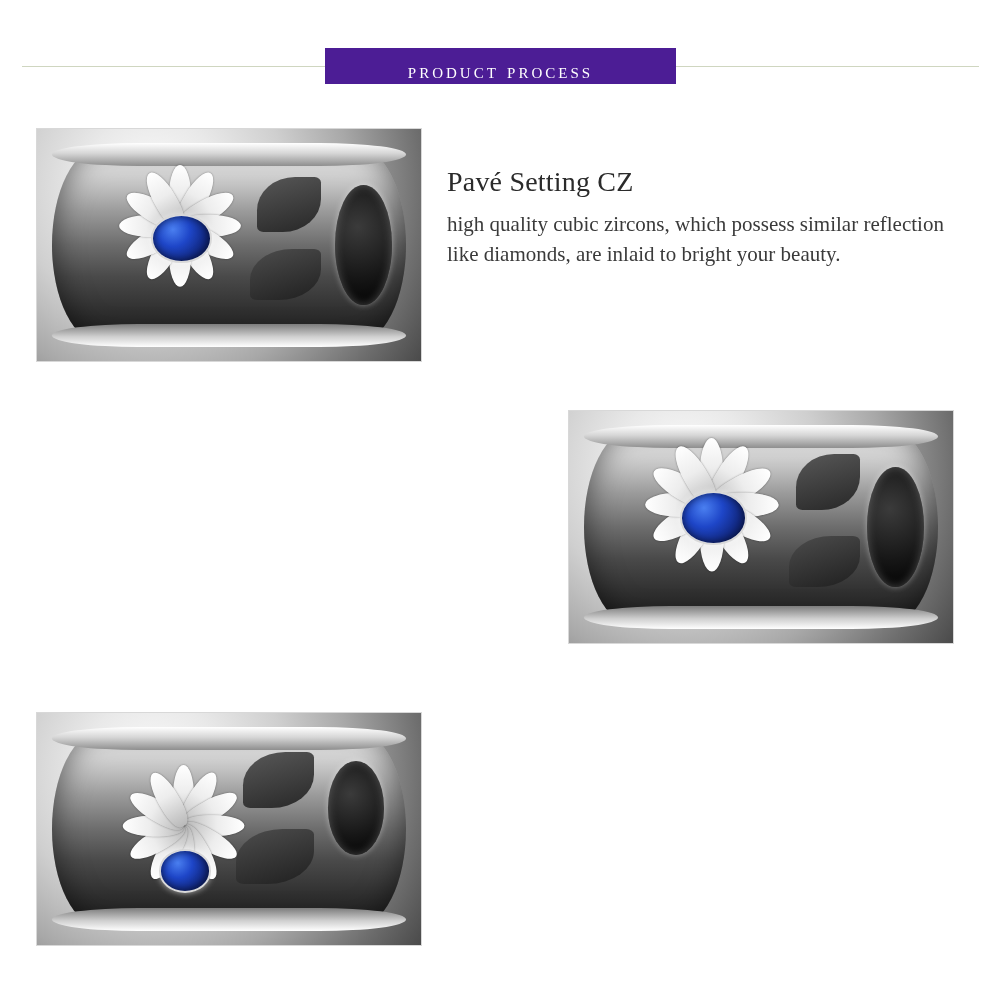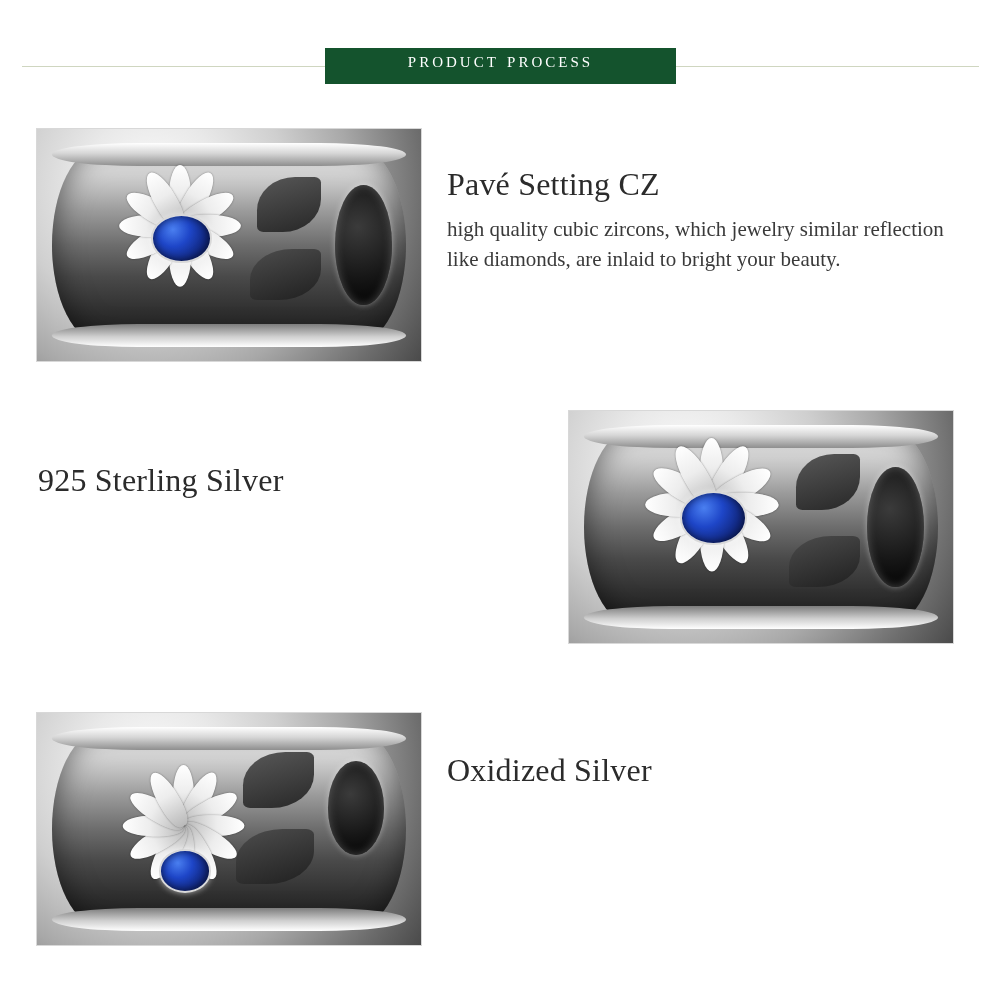--- a/index.html
+++ b/index.html
@@ -30,23 +30,23 @@
     width: 957px;
     height: 1px;
     background: #cfd6c0;
   }
   .header-badge {
     position: absolute;
     top: 48px;
     left: 325px;
     width: 351px;
     height: 36px;
-    background: #14532d;
+    background: #4c1d95;
     display: flex;
-    align-items: flex-start;
+    align-items: flex-end;
     justify-content: center;
   }
   .header-badge span {
     color: #ffffff;
     font-family: "Liberation Serif", serif;
     font-size: 21px;
     letter-spacing: 3px;
     font-variant: small-caps;
     text-transform: lowercase;
   }
@@ -148,21 +148,21 @@
     border-radius: 60% 10% 60% 10%;
     opacity: .9;
   }
 
   
   .block { position: absolute; }
   .block h2 {
     margin: 0 0 12px 0;
     font-family: "Liberation Serif", serif;
     font-weight: normal;
-    font-size: 32px;
+    font-size: 28px;
     color: #2b2b2b;
     letter-spacing: .2px;
   }
   .block p {
     margin: 0;
     font-family: "Liberation Serif", serif;
     font-size: 21px;
     line-height: 1.42;
     color: #3a3a3a;
   }
@@ -209,25 +209,24 @@
         <div class="petal" style="transform:rotate(300deg)"></div>
         <div class="petal" style="transform:rotate(330deg)"></div>
         <div class="gem"></div>
       </div>
     </div>
   </div>
 </div>
 
 <div class="block" id="block-1">
   <h2>Pavé Setting CZ</h2>
-  <p>high quality cubic zircons, which jewelry similar reflection like diamonds, are inlaid to bright your beauty.</p>
+  <p>high quality cubic zircons, which possess similar reflection like diamonds, are inlaid to bright your beauty.</p>
 </div>
 
 <div class="block" id="block-2">
-  <h2>925 Sterling Silver</h2>
 </div>
 
 <div class="photo" id="photo-2">
   <div class="inner">
     <div class="bead">
       <div class="ring"></div>
       <div class="rim-top"></div>
       <div class="rim-bottom"></div>
       <div class="hole"></div>
       <div class="leaf-dark" style="left:60%;top:16%;width:18%;height:26%;"></div>
@@ -273,14 +272,13 @@
         <div class="petal" style="transform:rotate(270deg)"></div>
         <div class="petal" style="transform:rotate(300deg)"></div>
         <div class="petal" style="transform:rotate(330deg)"></div>
         <div class="gem" style="width:30%;height:30%;margin-left:-15%;margin-top:6%;"></div>
       </div>
     </div>
   </div>
 </div>
 
 <div class="block" id="block-3">
-  <h2>Oxidized Silver</h2>
 </div>
 
 </body></html>

